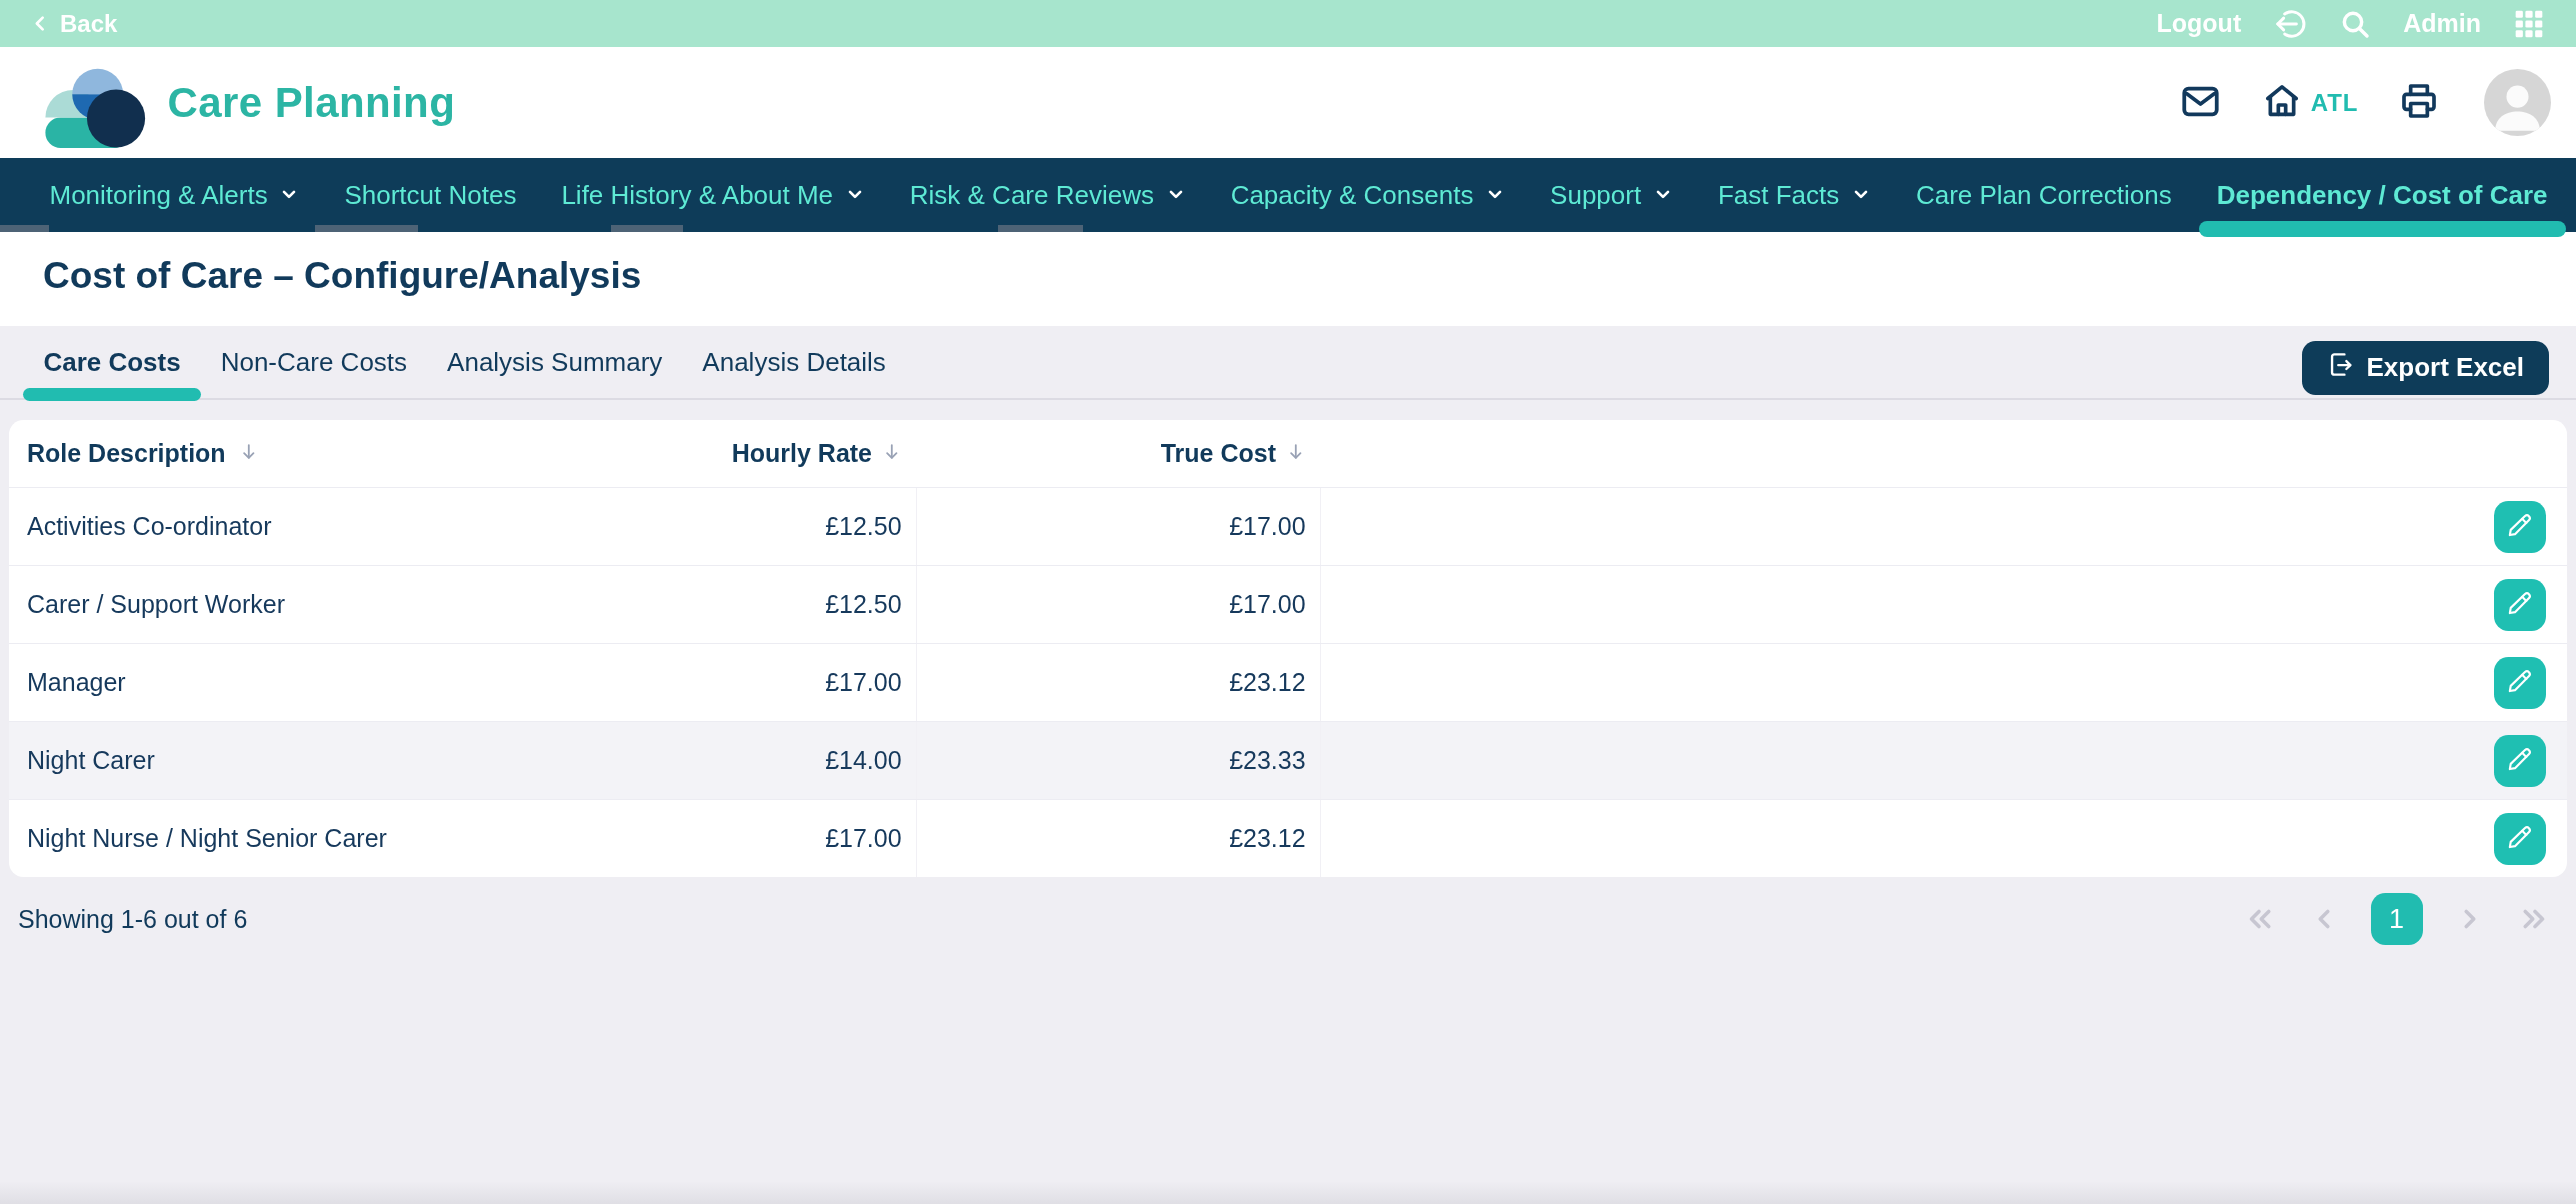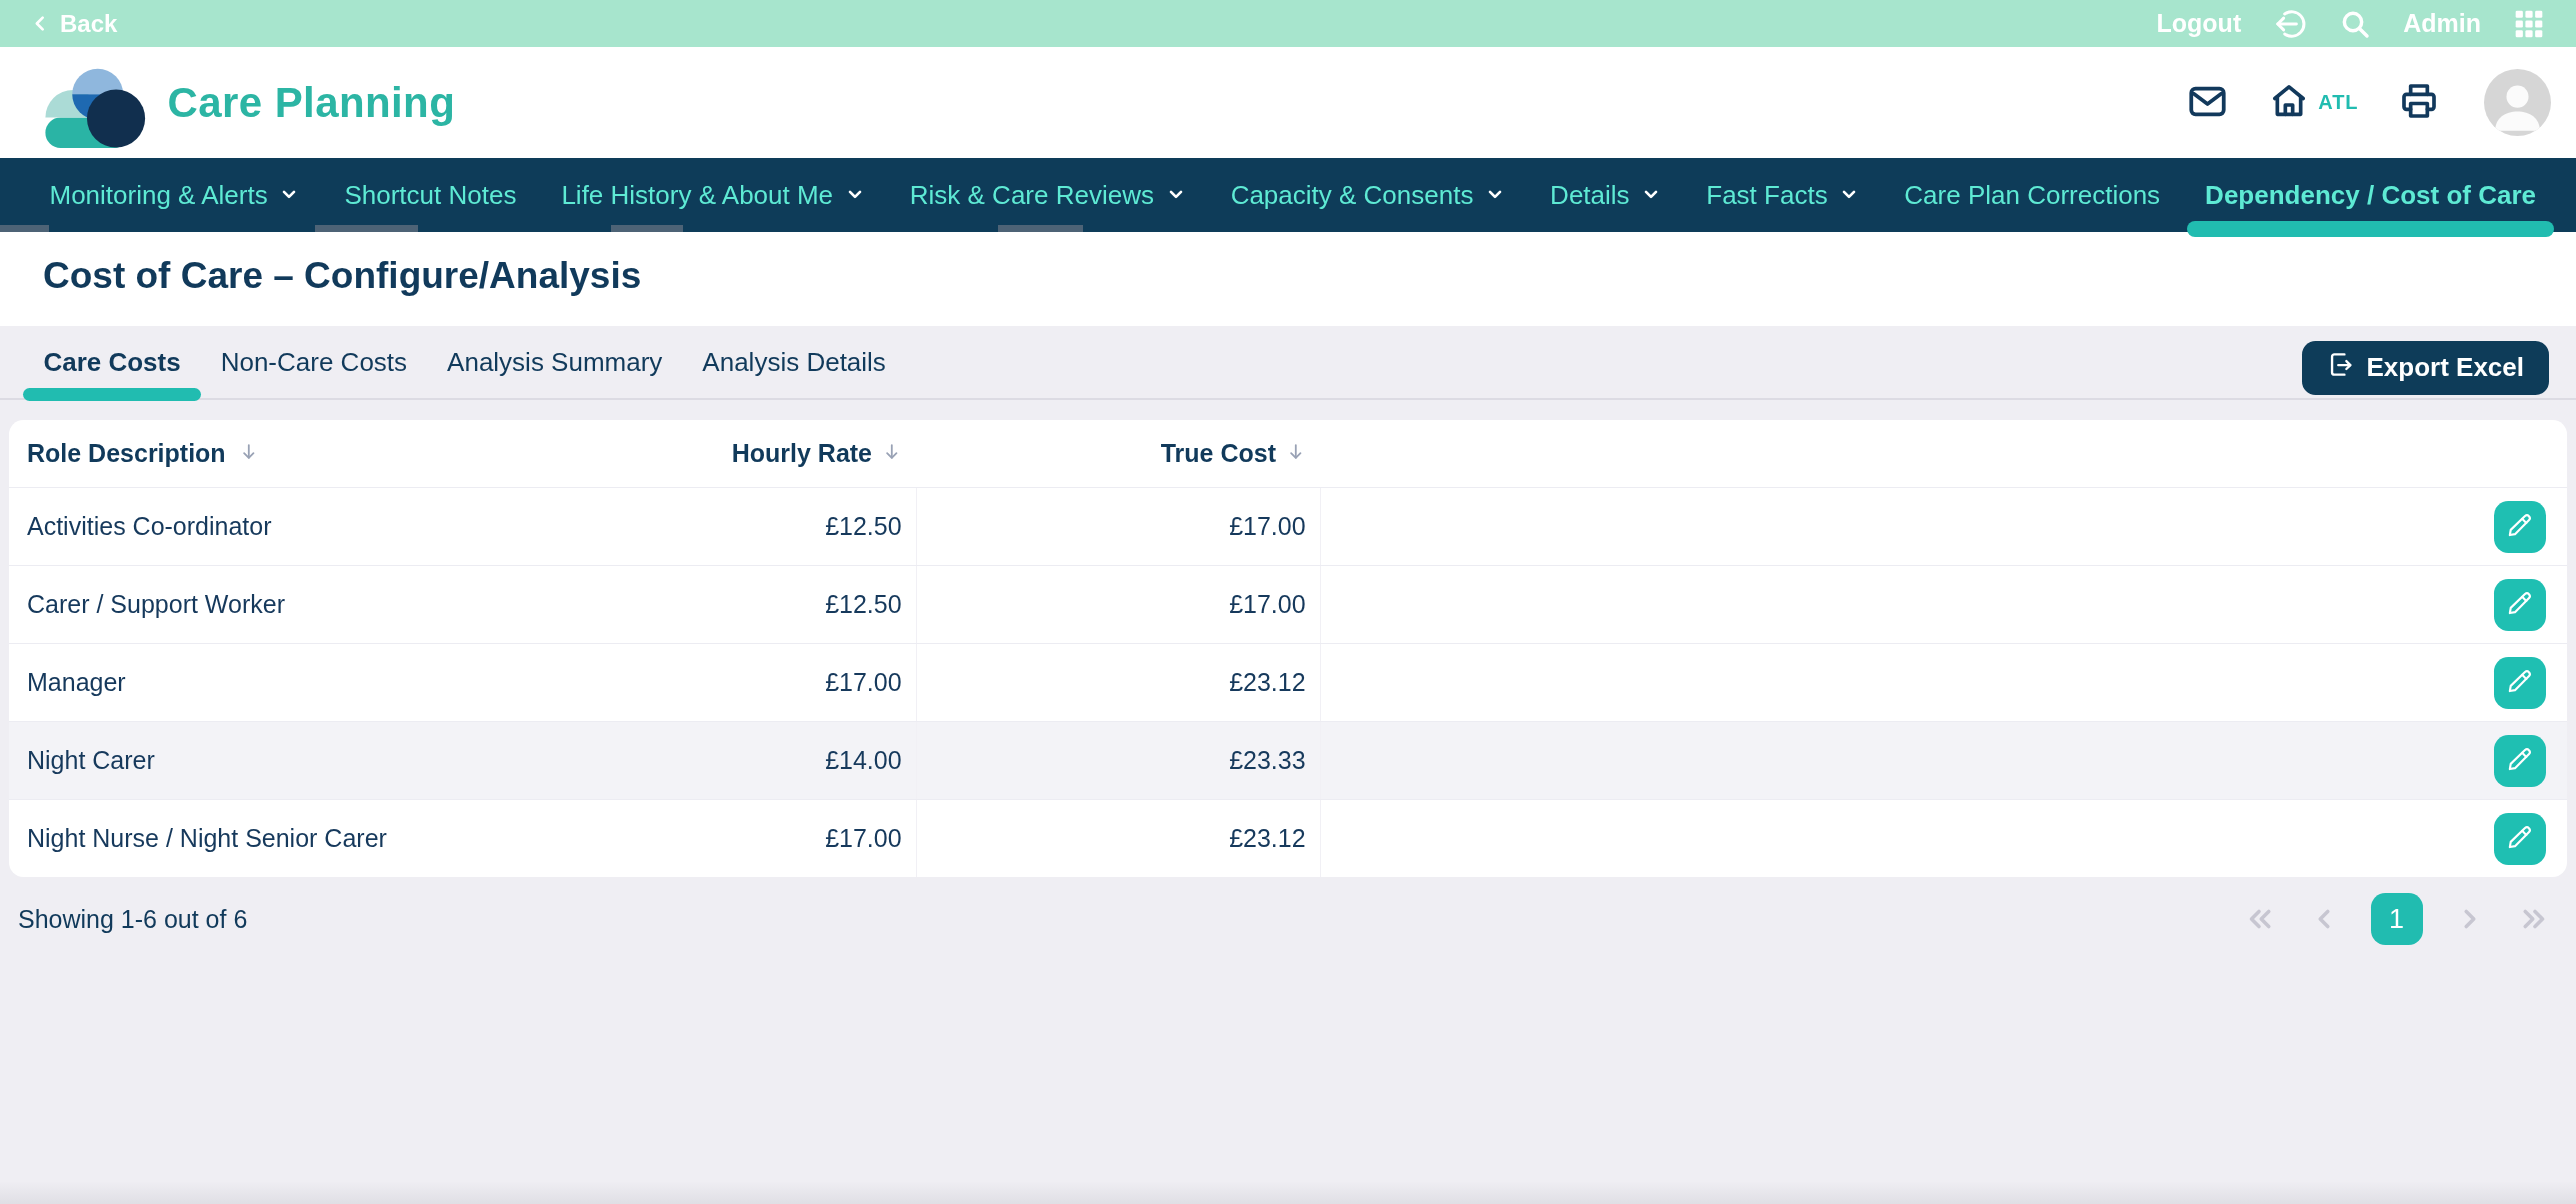--- a/index.html
+++ b/index.html
@@ -13,21 +13,21 @@
   .topbar-right { display:flex; align-items:center; gap:32px; font-size:25px; font-weight:600; }
   .topbar svg { display:block; }
 
   
   .app-header { height:111px; background:#fff; display:flex; align-items:center;
                 justify-content:space-between; padding:0 25px 0 36px; }
   .brand { display:flex; align-items:center; gap:21.6px; }
   .brand-title { font-size:42px; font-weight:700; color:#2cb5a4; letter-spacing:0.4px; }
   .header-icons { display:flex; align-items:center; gap:41px; }
   .home-group { display:flex; align-items:center; gap:9px; }
-  .atl-label { color:#21bcb0; font-weight:700; font-size:20px; letter-spacing:0.9px; }
+  .atl-label { color:#21bcb0; font-weight:700; font-size:24px; letter-spacing:0.9px; }
   .avatar { width:67px; height:67px; border-radius:50%; background:#d6d6d6; overflow:hidden;
             display:flex; align-items:flex-end; justify-content:center; margin-left:3.6px; }
 
   
   .navbar { height:74px; background:#0e3c59; display:flex; align-items:stretch;
             padding-left:27px; position:relative; }
   .nav-item { display:flex; align-items:center; gap:11.7px; padding:0 22.5px; color:#5eead4;
               font-size:26px; position:relative; cursor:pointer; white-space:nowrap; }
   .nav-item.active { font-weight:600; }
   .nav-item.active::after { content:""; position:absolute; left:4.5px; right:4.5px; bottom:-4.5px;
@@ -187,21 +187,21 @@
           <polyline points="6 9.5 12 15.5 18 9.5"></polyline>
         </svg></span>
     </div>
     <div class="nav-item">
       <span>Capacity &amp; Consents</span>
       <span><svg width="20" height="20" viewBox="0 0 24 24" fill="none" stroke="#fff" stroke-width="3.2" stroke-linecap="round" stroke-linejoin="round">
           <polyline points="6 9.5 12 15.5 18 9.5"></polyline>
         </svg></span>
     </div>
     <div class="nav-item">
-      <span>Details</span>
+      <span>Support</span>
       <span><svg width="20" height="20" viewBox="0 0 24 24" fill="none" stroke="#fff" stroke-width="3.2" stroke-linecap="round" stroke-linejoin="round">
           <polyline points="6 9.5 12 15.5 18 9.5"></polyline>
         </svg></span>
     </div>
     <div class="nav-item">
       <span>Fast Facts</span>
       <span><svg width="20" height="20" viewBox="0 0 24 24" fill="none" stroke="#fff" stroke-width="3.2" stroke-linecap="round" stroke-linejoin="round">
           <polyline points="6 9.5 12 15.5 18 9.5"></polyline>
         </svg></span>
     </div>

